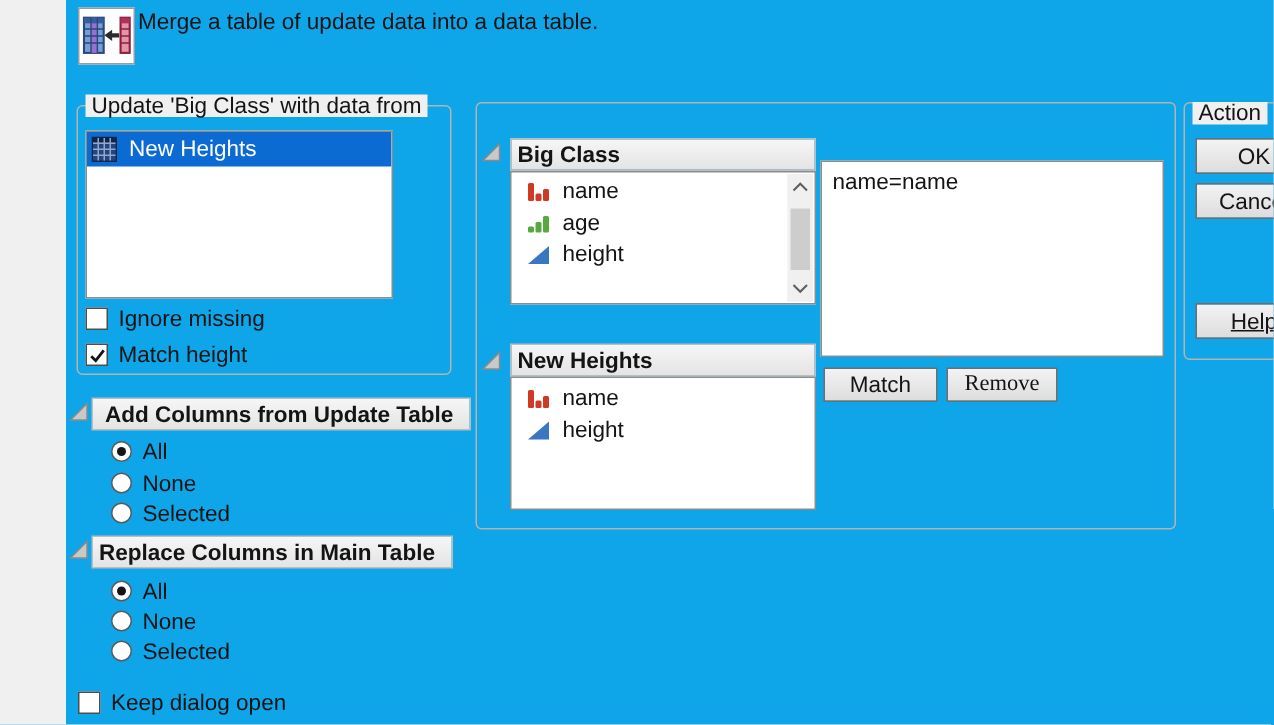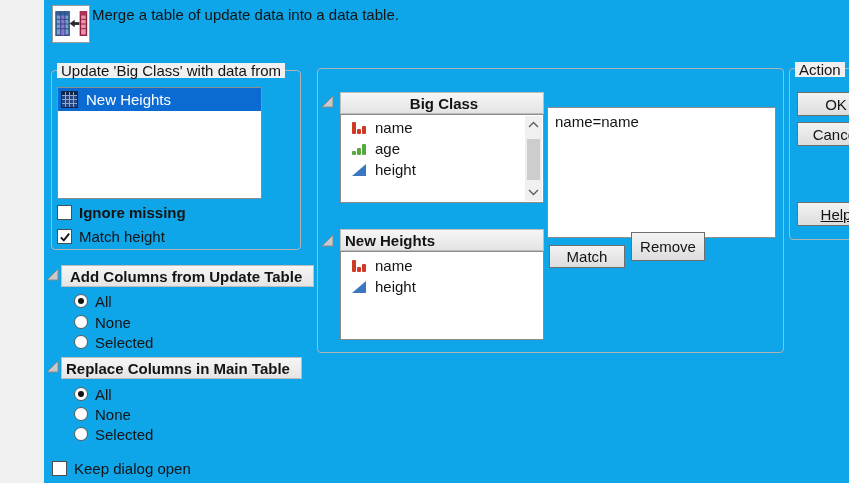--- a/index.html
+++ b/index.html
@@ -87,21 +87,21 @@
           <line x1="1" y1="4.5" x2="16" y2="4.5"></line>
             <line x1="1" y1="8.5" x2="16" y2="8.5"></line>
             <line x1="1" y1="12.5" x2="16" y2="12.5"></line>
         </g>
       </svg>
       <span>New Heights</span>
     </div>
   </div>
 
   <div class="check" style="left:13px;top:205px;"></div>
-  <div class="ctl-label" style="left:35px;top:204px;font-weight:bold;">Ignore missing</div>
+  <div class="ctl-label" style="left:35px;top:204px;">Ignore missing</div>
 
   <div class="check" style="left:13px;top:229px;">
     <svg width="12" height="12" viewBox="0 0 13 13">
       <path d="M2,7 L5.2,10.2 L11,2.8" fill="none" stroke="#141414" stroke-width="2"></path>
     </svg>
   </div>
   <div class="ctl-label" style="left:35px;top:228px;">Match height</div>
 
   <svg class="disclosure" style="left:2px;top:268px;" viewBox="0 0 13 13">
     <polygon points="1,12 12,12 12,1" fill="#c9c9c9" stroke="#8a8a8a"></polygon>
@@ -130,21 +130,21 @@
   <div class="ctl-label" style="left:51px;top:426px;">Selected</div>
 
   <div class="check" style="left:8px;top:461px;"></div>
   <div class="ctl-label" style="left:30px;top:460px;">Keep dialog open</div>
 
   <div class="groupbox" style="left:273px;top:68px;width:467px;height:285px;"></div>
 
   <svg class="disclosure" style="left:277px;top:95px;" viewBox="0 0 13 13">
     <polygon points="1,12 12,12 12,1" fill="#c9c9c9" stroke="#8a8a8a"></polygon>
   </svg>
-  <div class="header-bar" style="left:296px;top:92px;width:204px;justify-content:center;">
+  <div class="header-bar" style="left:296px;top:92px;width:204px;">
     <span>Big Class</span>
   </div>
 
   <div class="listbox" style="left:296px;top:114px;width:204px;height:89px;">
     <div style="padding-top:2px;">
       <div class="col-row">
         <svg width="16" height="16" viewBox="0 0 16 16">
           <rect x="1" y="2" width="4" height="12" rx="1" fill="#cf3a27"></rect>
             <rect x="6" y="9" width="4" height="5" rx="1" fill="#cf3a27"></rect>
             <rect x="11" y="6" width="4" height="8" rx="1" fill="#cf3a27"></rect>
@@ -205,22 +205,22 @@
         <span class="lbl">height</span>
       </div>
     </div>
   </div>
 
   <div class="listbox match-list" style="left:503px;top:107px;width:229px;height:131px;">
     <div>name=name</div>
   </div>
 
   <div class="btn" style="left:505px;top:245px;width:76px;height:23px;">Match</div>
-  <div class="btn" style="left:587px;top:232px;width:74px;height:29px;">Remove</div>
+  <div class="btn" style="left:587px;top:245px;width:74px;height:23px;font-family:Liberation Serif, serif;">Remove</div>
 
   <div class="groupbox" style="left:745px;top:68px;width:98px;height:172px;"></div>
-  <div class="groupbox-label" style="left:751px;top:62px;">Action</div>
+  <div class="groupbox-label" style="left:751px;top:68px;">Action</div>
 
   <div class="btn" style="left:753px;top:92px;width:78px;height:24px;">OK</div>
   <div class="btn" style="left:753px;top:122px;width:78px;height:24px;">Cancel</div>
   <div class="btn" style="left:753px;top:202px;width:78px;height:24px;text-decoration:underline;">Help</div>
 
 </div>
 
 </body></html>

